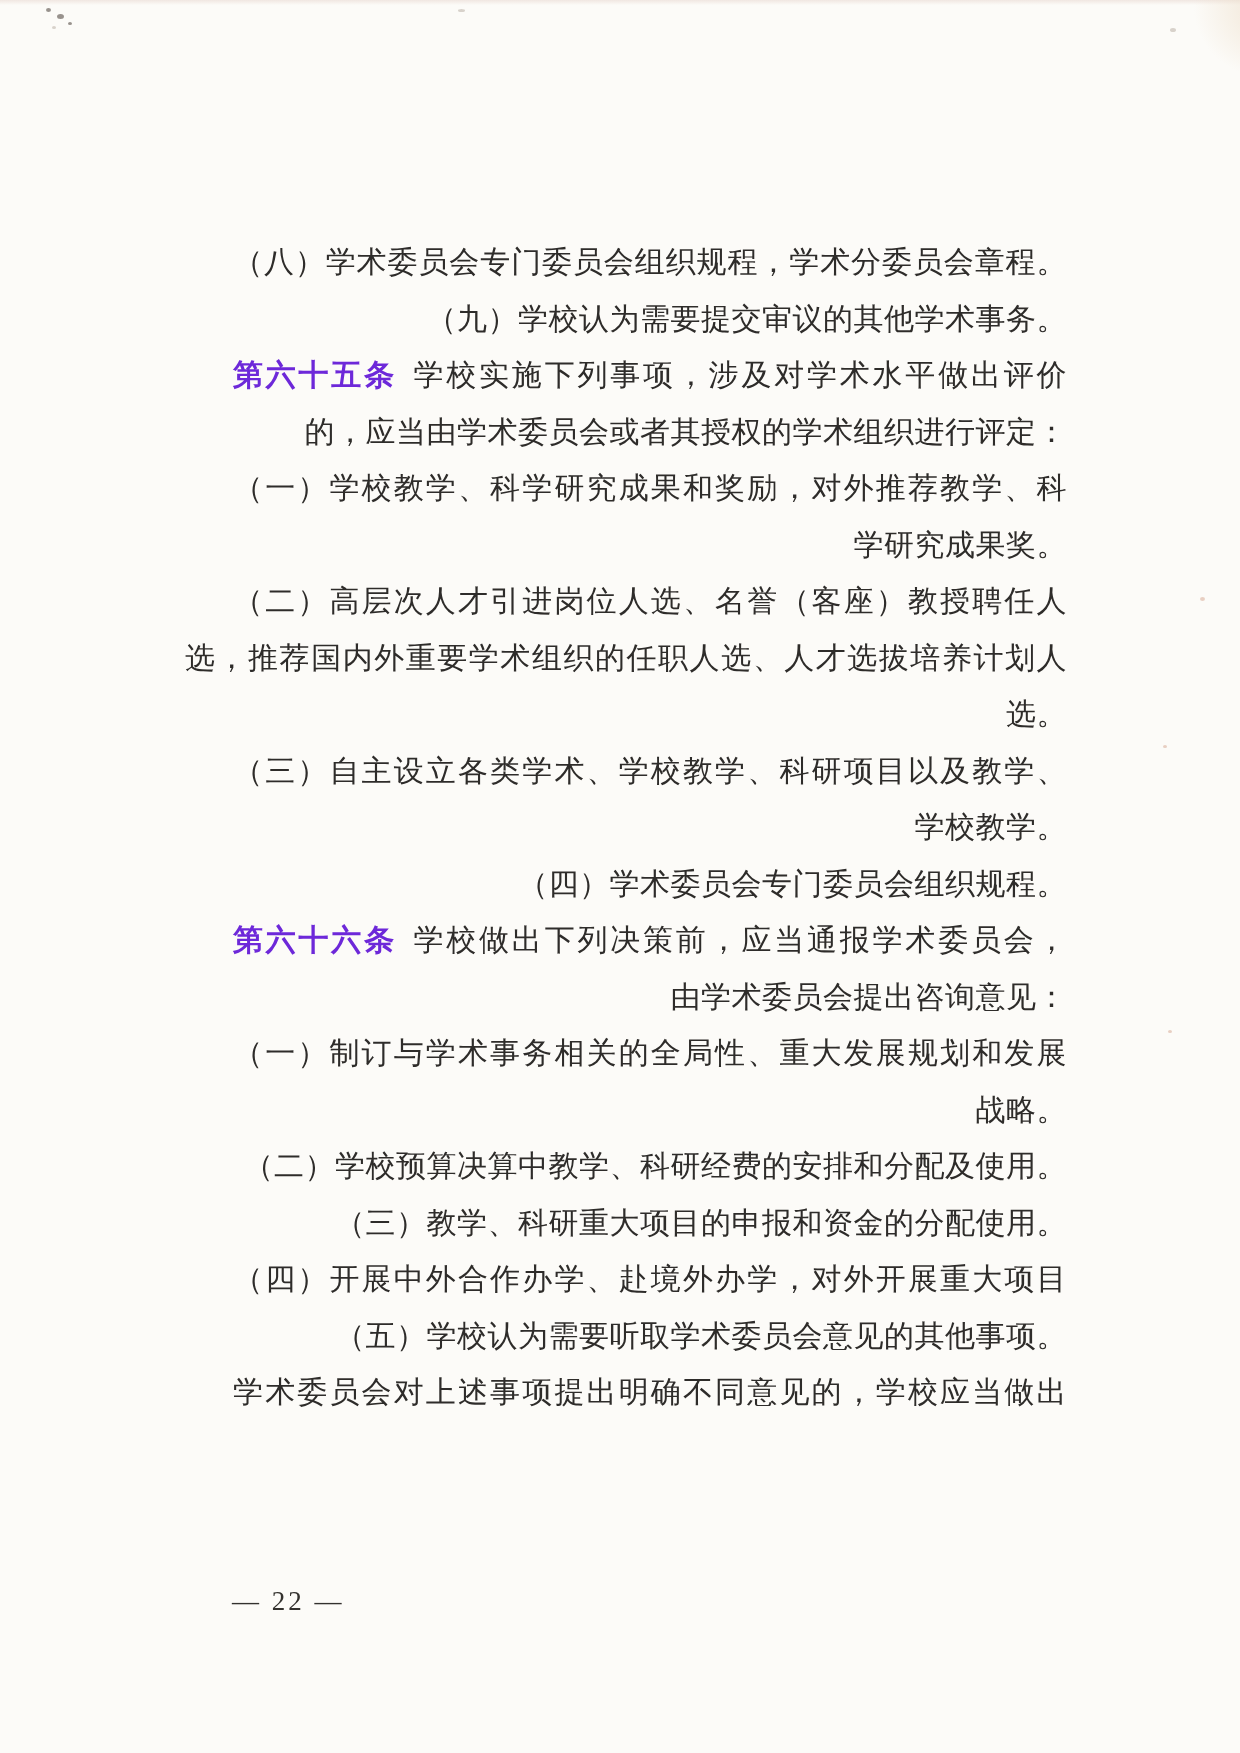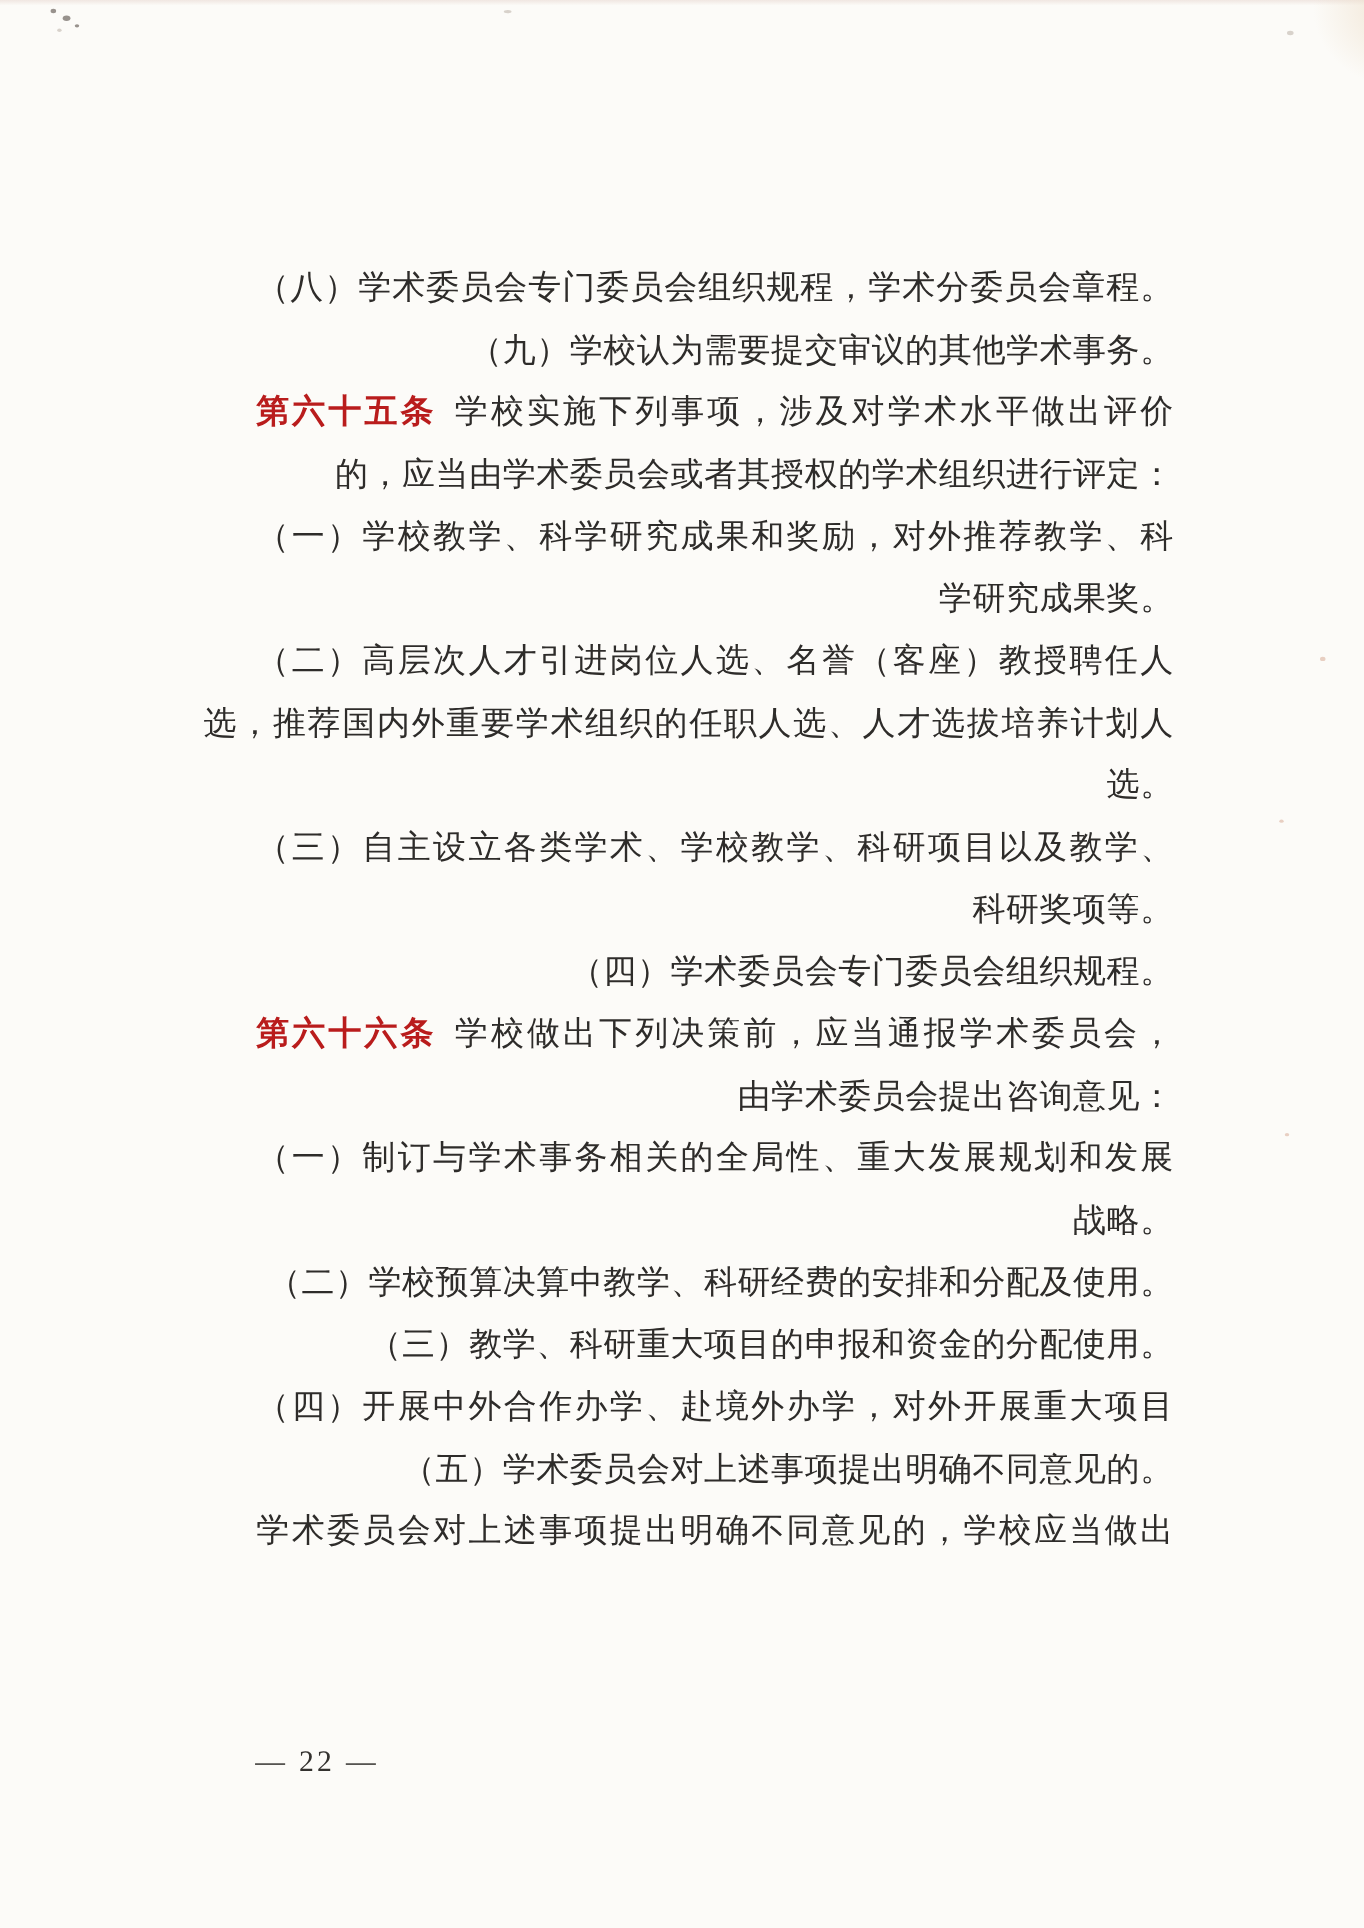--- a/index.html
+++ b/index.html
@@ -57,21 +57,21 @@
   .line.justify {
     white-space: normal;
     text-align: justify;
     text-align-last: justify;
   }
   .line.indent {
     text-indent: 48px;
   }
   .article-heading {
     font-weight: 700;
-    color: #b91c1c;
+    color: #6d28d9;
     margin-right: 0.55em;
   }
   .page-number {
     position: absolute;
     left: 216px;
     top: 1586px;
     font-size: 27px;
     letter-spacing: 3px;
     color: #33312e;
     font-family: "Liberation Serif", "DejaVu Serif", serif;
@@ -100,28 +100,28 @@
     <div class="line indent justify"><span>（八）学术委员会专门委员会组织规程，学术分委员会章程。</span></div>
     <div class="line indent"><span>（九）学校认为需要提交审议的其他学术事务。</span></div>
     <div class="line indent justify"><span class="article-heading">第六十五条</span><span>学校实施下列事项，涉及对学术水平做出评价</span></div>
     <div class="line"><span>的，应当由学术委员会或者其授权的学术组织进行评定：</span></div>
     <div class="line indent justify"><span>（一）学校教学、科学研究成果和奖励，对外推荐教学、科</span></div>
     <div class="line"><span>学研究成果奖。</span></div>
     <div class="line indent justify"><span>（二）高层次人才引进岗位人选、名誉（客座）教授聘任人</span></div>
     <div class="line justify"><span>选，推荐国内外重要学术组织的任职人选、人才选拔培养计划人</span></div>
     <div class="line"><span>选。</span></div>
     <div class="line indent justify"><span>（三）自主设立各类学术、学校教学、科研项目以及教学、</span></div>
-    <div class="line"><span>科研奖项等。</span></div>
+    <div class="line"><span>学校教学。</span></div>
     <div class="line indent"><span>（四）学术委员会专门委员会组织规程。</span></div>
     <div class="line indent justify"><span class="article-heading">第六十六条</span><span>学校做出下列决策前，应当通报学术委员会，</span></div>
     <div class="line"><span>由学术委员会提出咨询意见：</span></div>
     <div class="line indent justify"><span>（一）制订与学术事务相关的全局性、重大发展规划和发展</span></div>
     <div class="line"><span>战略。</span></div>
     <div class="line indent"><span>（二）学校预算决算中教学、科研经费的安排和分配及使用。</span></div>
     <div class="line indent"><span>（三）教学、科研重大项目的申报和资金的分配使用。</span></div>
     <div class="line indent justify"><span>（四）开展中外合作办学、赴境外办学，对外开展重大项目</span></div>
-    <div class="line indent"><span>（五）学术委员会对上述事项提出明确不同意见的。</span></div>
+    <div class="line indent"><span>（五）学校认为需要听取学术委员会意见的其他事项。</span></div>
     <div class="line indent justify"><span>学术委员会对上述事项提出明确不同意见的，学校应当做出</span></div>
   </div>
 
   <div class="page-number">— 22 —</div>
 
 </div>
 
 </body></html>

